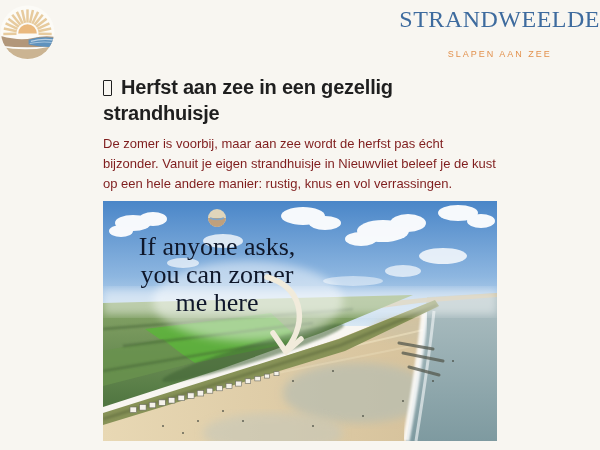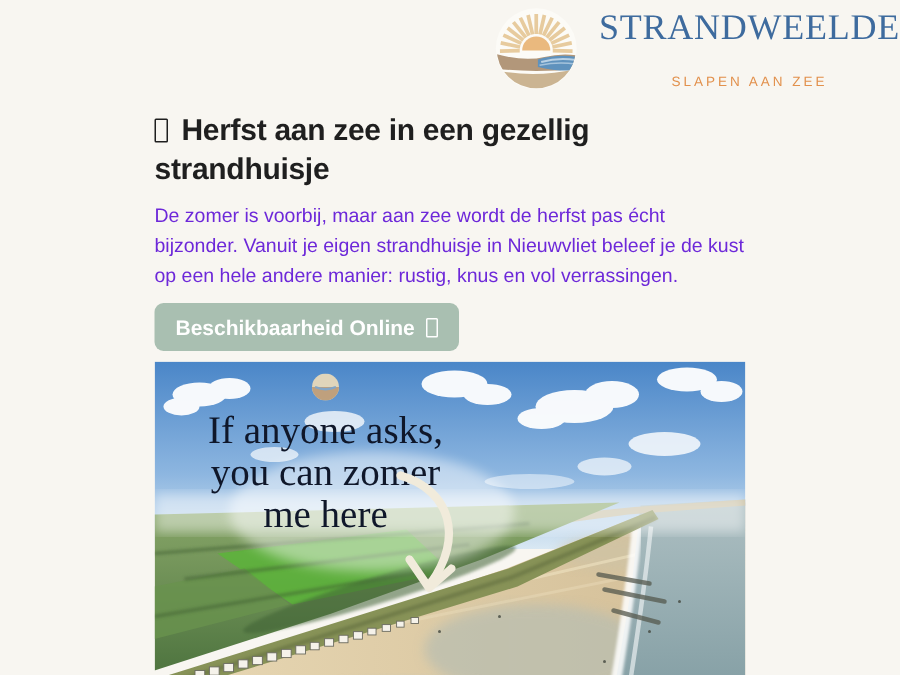--- a/index.html
+++ b/index.html
@@ -1,30 +1,30 @@
 <!DOCTYPE html>
 <html><head>
 <meta charset="utf-8">
 <style>
   * { margin:0; padding:0; box-sizing:border-box; }
   html,body { width:600px; height:450px; overflow:hidden; }
   body { background:#f8f6f1; font-family:"Liberation Sans", sans-serif; }
 
   
-  .brand-header { padding-top:5px; display:flex; justify-content:flex-end; align-items:center; gap:14px; }
+  .brand-header { padding-top:5px; display:flex; justify-content:space-between; align-items:center; gap:14px; }
   .emblem { width:55px; height:55px; display:block; }
   .brand-text { display:flex; flex-direction:column; align-items:center; }
   .brand-name { font-family:"Liberation Serif", serif; font-size:24px; color:#3e6b9e; letter-spacing:.5px; line-height:1.1; }
   .brand-tagline { font-size:9px; color:#e2914d; letter-spacing:2px; margin-top:17px; font-family:"Liberation Sans", sans-serif; }
 
   
   .content { width:394px; margin:0 auto; }
   h1.article-heading { margin-top:14px; font-size:20px; line-height:26px; font-weight:bold; color:#1f1f1f; letter-spacing:-.2px; }
   .tofu { display:inline-block; border:1.5px solid currentColor; width:9px; height:16px; vertical-align:-2px; margin-right:9px; border-radius:1px; }
-  p.article-body { margin-top:8px; font-size:13px; line-height:20px; color:#6d28d9; }
+  p.article-body { margin-top:8px; font-size:13px; line-height:20px; color:#7f1d1d; }
   .cta { display:inline-block; margin-top:8px; background:#a9bfb1; color:#ffffff; font-weight:bold; font-size:14px; padding:8px 14px; border-radius:6px; text-decoration:none; cursor:pointer; }
   .cta .tofu-light { display:inline-block; border:1.5px solid #ffffff; width:8px; height:13px; vertical-align:-2px; margin-left:7px; border-radius:1px; }
 
   
   .hero { position:relative; width:394px; height:240px; margin-top:7px; overflow:hidden; }
   .photo { position:absolute; inset:0; width:100%; height:100%; display:block; }
   .hero-overlay { position:absolute; left:0; top:4px; width:228px; text-align:center;
                   font-family:"Liberation Serif", serif; color:#0f172a; font-size:26px; line-height:28px; }
   .mini-logo { width:18px; height:18px; display:inline-block; opacity:.92; }
   .arrow-svg { position:absolute; left:158px; top:72px; width:60px; height:92px; }
@@ -73,21 +73,20 @@
       <div class="brand-tagline">SLAPEN AAN ZEE</div>
     </div>
   </header>
 
   <main class="content">
 
     <h1 class="article-heading"><span class="tofu"></span><span>Herfst aan zee in een gezellig strandhuisje</span></h1>
 
     <p class="article-body">De zomer is voorbij, maar aan zee wordt de herfst pas écht bijzonder. Vanuit je eigen strandhuisje in Nieuwvliet beleef je de kust op een hele andere manier: rustig, knus en vol verrassingen.</p>
 
-    <a class="cta"><span>Beschikbaarheid Online</span><span class="tofu-light"></span></a>
 
     <figure class="hero">
       <svg class="photo" viewBox="0 0 394 240" preserveAspectRatio="none">
         <defs>
           <linearGradient id="sky" x1="0" y1="0" x2="0" y2="1">
             <stop offset="0" stop-color="#4a86c8"></stop>
               <stop offset=".6" stop-color="#8db6e0"></stop>
               <stop offset="1" stop-color="#d9e8f3"></stop>
           </linearGradient>
           <linearGradient id="sea" x1="0" y1="0" x2="0" y2="1">

